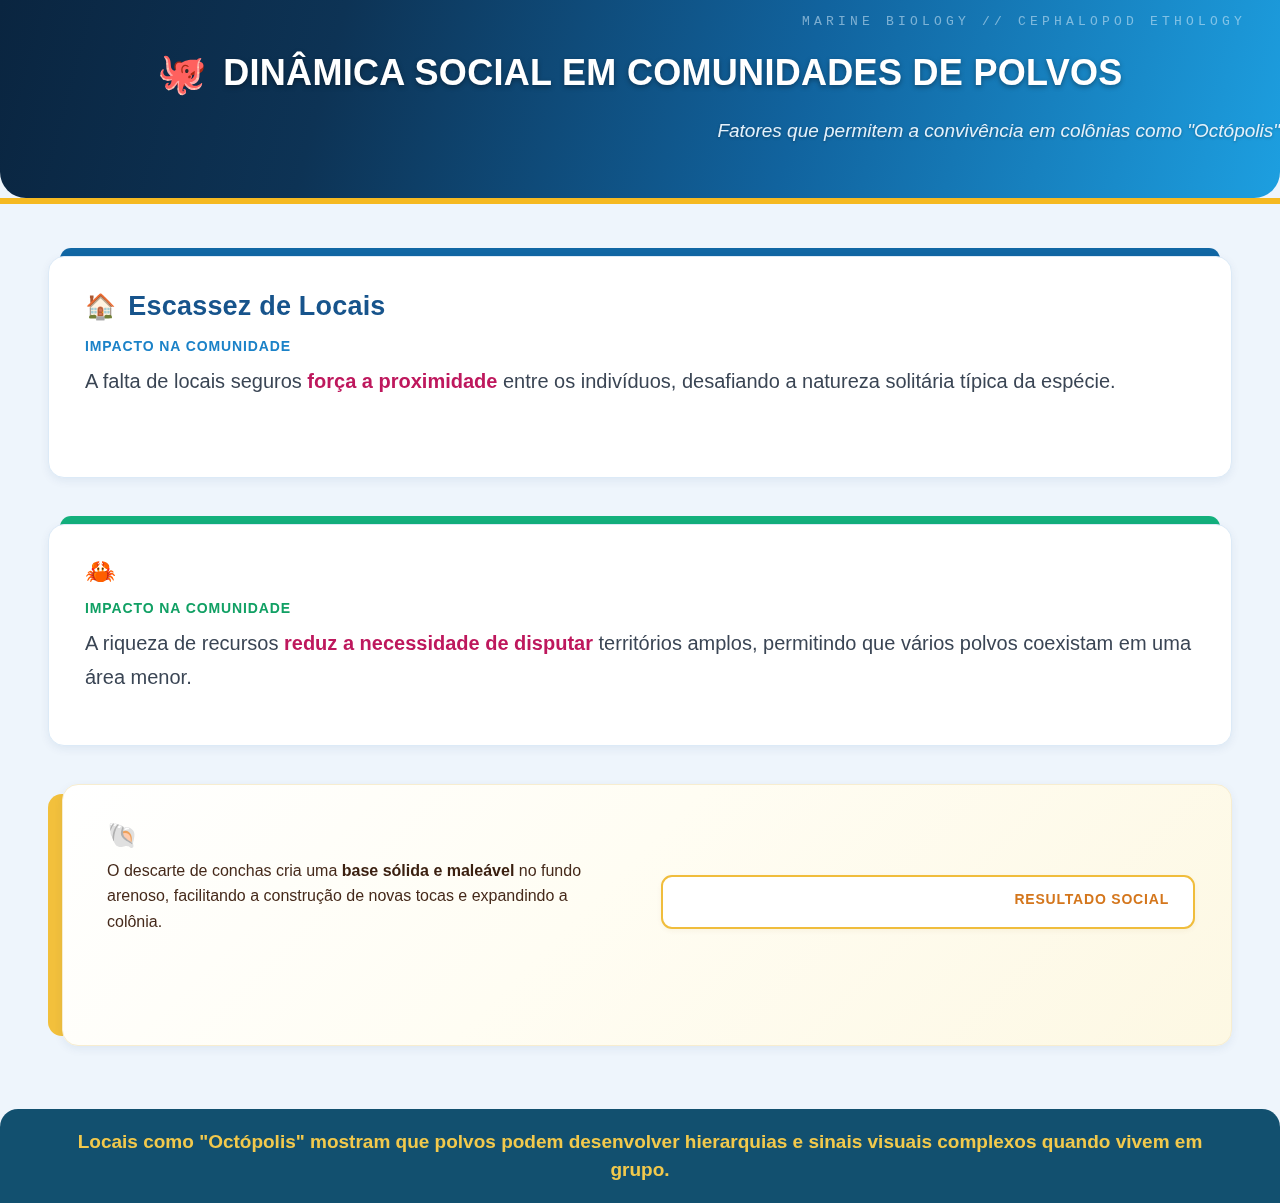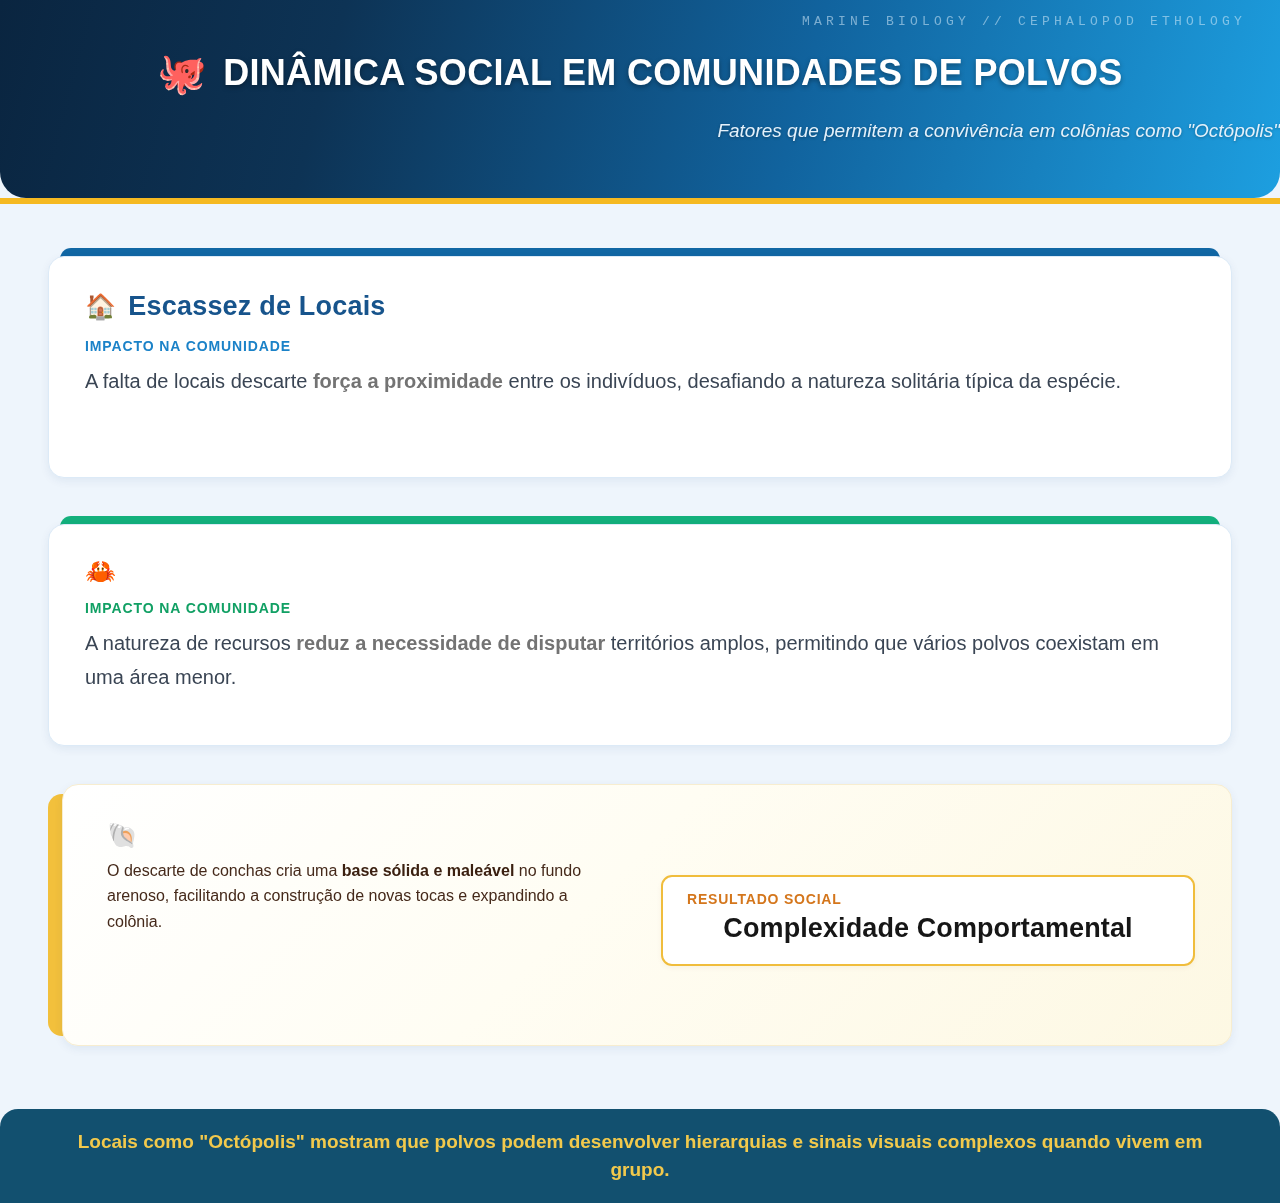--- a/index.html
+++ b/index.html
@@ -136,21 +136,21 @@
     letter-spacing: 0.9px;
   }
 
   .card-text {
     margin-top: 10px;
     font-size: 20px;
     line-height: 1.72;
     color: #3a4554;
   }
 
-  .card-text b { font-weight: bold; color: #737373; }
+  .card-text b { font-weight: bold; color: #be185d; }
 
   
   .theme-blue .card-accent-top { background: #1167a4; }
   .theme-blue .card-title      { color: #17548c; }
   .theme-blue .card-label      { color: #1b82c8; }
 
   
   .theme-green .card-accent-top { background: #13b07c; }
   .theme-green .card-title      { color: #17603d; }
   .theme-green .card-label      { color: #11a064; }
@@ -193,20 +193,21 @@
 
   .result-box {
     background: #ffffff;
     border: 2px solid #f0bd3c;
     border-radius: 11px;
     padding: 14px 24px 20px 24px;
     box-shadow: 0 2px 5px rgba(150,110,20,0.06);
   }
 
   .result-label {
+    text-align: right;
     font-size: 14px;
     font-weight: bold;
     letter-spacing: 0.8px;
     color: #d4761c;
   }
 
   .result-value {
     margin-top: 6px;
     text-align: center;
     font-size: 27px;
@@ -252,53 +253,52 @@
 
   <section class="card theme-blue">
     <div class="card-accent-top"></div>
     <div class="card-body">
       <div class="card-title">
         <span class="emoji">🏠</span>
         <span>Escassez de Locais</span>
       </div>
       <div class="card-label">IMPACTO NA COMUNIDADE</div>
       <p class="card-text">
-        <span>A falta de locais descarte </span><b>força a proximidade</b><span> entre os indivíduos, desafiando a natureza solitária típica da espécie.</span>
+        <span>A falta de locais seguros </span><b>força a proximidade</b><span> entre os indivíduos, desafiando a natureza solitária típica da espécie.</span>
       </p>
     </div>
   </section>
 
   <section class="card theme-green">
     <div class="card-accent-top"></div>
     <div class="card-body">
       <div class="card-title">
         <span class="emoji">🦀</span>
       </div>
       <div class="card-label">IMPACTO NA COMUNIDADE</div>
       <p class="card-text">
-        <span>A natureza de recursos </span><b>reduz a necessidade de disputar</b><span> territórios amplos, permitindo que vários polvos coexistam em uma área menor.</span>
+        <span>A riqueza de recursos </span><b>reduz a necessidade de disputar</b><span> territórios amplos, permitindo que vários polvos coexistam em uma área menor.</span>
       </p>
     </div>
   </section>
 
   <section class="card-gold">
     <div class="card-accent-left"></div>
     <div class="card-body">
       <div class="gold-col-left">
         <div class="card-title">
           <span class="emoji">🐚</span>
         </div>
         <p class="card-text">
           <span>O descarte de conchas cria uma </span><b>base sólida e maleável</b><span> no fundo arenoso, facilitando a construção de novas tocas e expandindo a colônia.</span>
         </p>
       </div>
       <div class="gold-col-right">
         <div class="result-box">
           <div class="result-label">RESULTADO SOCIAL</div>
-          <div class="result-value">Complexidade Comportamental</div>
         </div>
       </div>
     </div>
   </section>
 
 </main>
 
 <footer class="footer">
   <div class="footer-text">Locais como "Octópolis" mostram que polvos podem desenvolver hierarquias e sinais visuais complexos quando vivem em grupo.</div>
 </footer>

